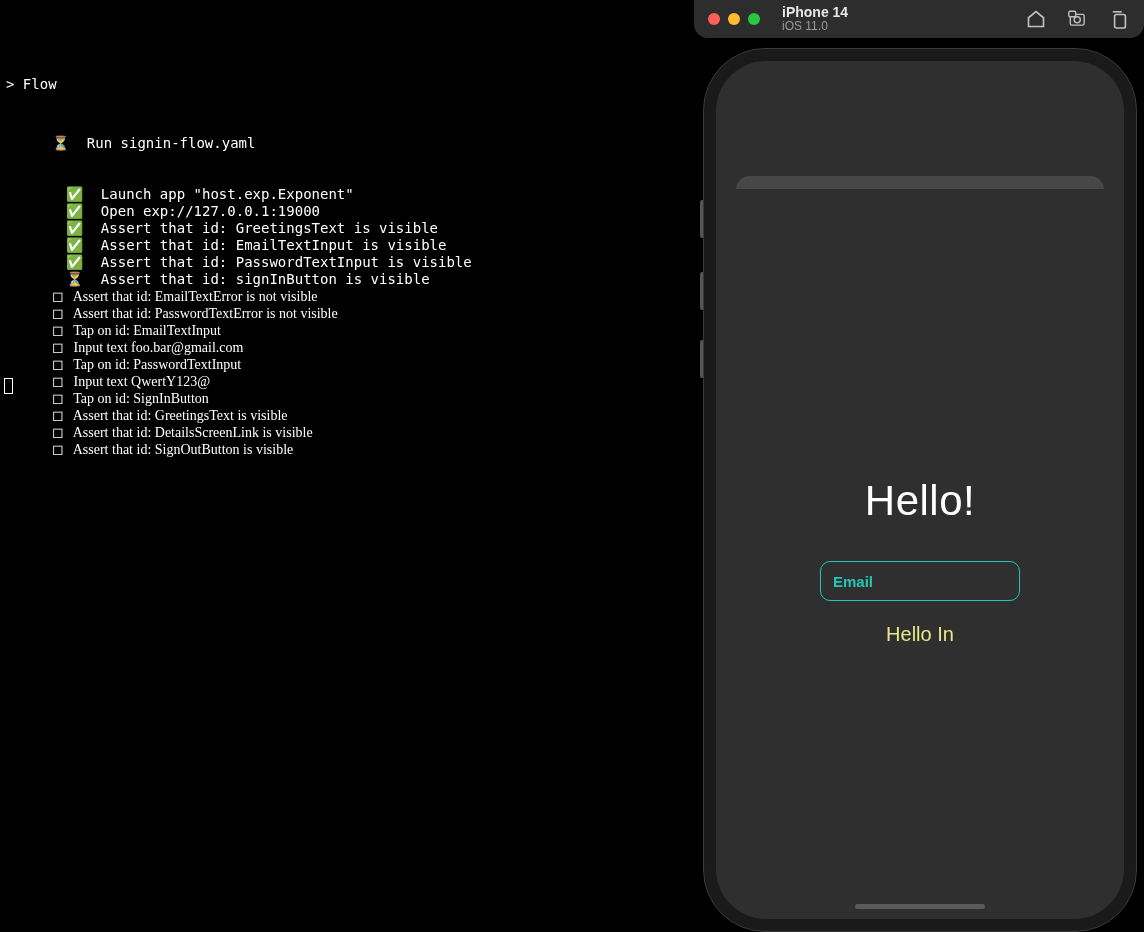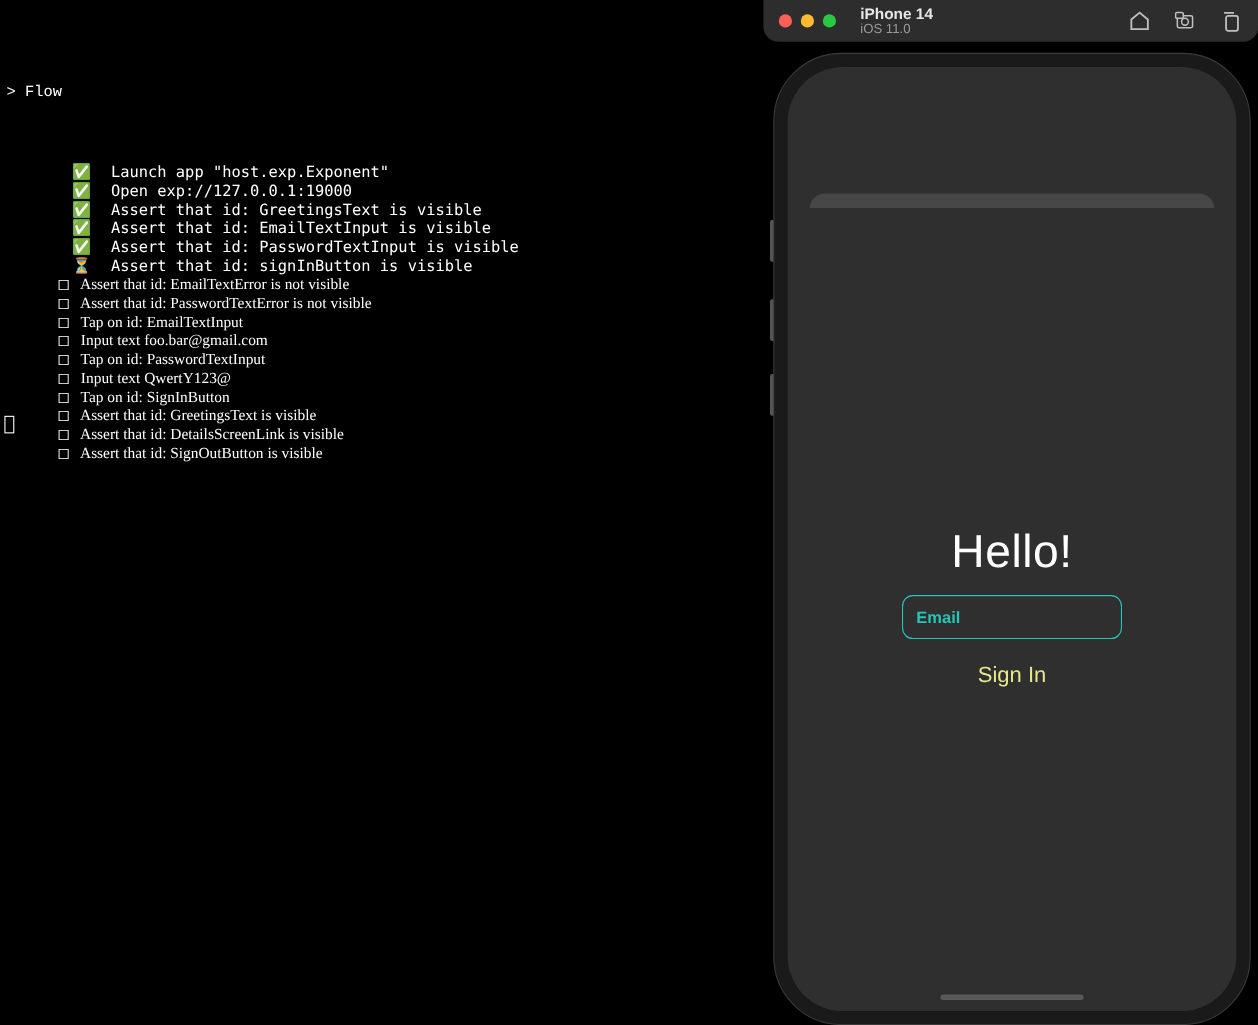--- a/index.html
+++ b/index.html
@@ -27,22 +27,21 @@
       padding: 4px 6px;
       font-size: 14px;
       line-height: 17px;
       white-space: pre;
     }
     .terminal-line {
       display: block;
     }
     .flow-header {
       margin-top: 38px;
-      margin-bottom: 22px;
-      font-family: Liberation Mono, monospace;
+      margin-bottom: 8px;
     }
     .step-icon {
       display: inline-block;
       width: 18px;
     }
     .indent-1 { padding-left: 46px; }
     .indent-2 { padding-left: 60px; }
     .indent-0 { padding-left: 46px; font-family: Liberation Serif, serif; }
     
     .cursor-block {
@@ -179,21 +178,21 @@
       font-family: -apple-system, BlinkMacSystemFont, 'Segoe UI', sans-serif;
     }
     .greeting {
       margin-top: 288px;
       font-size: 42px;
       font-weight: 400;
       color: #fff;
       letter-spacing: 0.5px;
     }
     .form {
-      margin-top: 16px;
+      margin-top: 36px;
       width: 200px;
       display: flex;
       flex-direction: column;
       gap: 24px;
     }
     .input-field {
       height: 40px;
       border: 1.5px solid #27c4b8;
       border-radius: 10px;
       display: flex;
@@ -224,20 +223,21 @@
       height: 5px;
       background: #5a5a5a;
       border-radius: 3px;
     }
   </style>
 </head>
 <body>
 
 <div class="terminal">
   <div class="terminal-line flow-header">&gt; Flow</div>
+  <div class="terminal-line indent-1"><span class="step-icon">⏳</span>  <span>Run signin-flow.yaml</span></div>
   <div id="steps-container"><div class="terminal-line indent-2"><span class="step-icon">✅</span>  <span>Launch app "host.exp.Exponent"</span></div><div class="terminal-line indent-2"><span class="step-icon">✅</span>  <span>Open exp://127.0.0.1:19000</span></div><div class="terminal-line indent-2"><span class="step-icon">✅</span>  <span>Assert that id: GreetingsText is visible</span></div><div class="terminal-line indent-2"><span class="step-icon">✅</span>  <span>Assert that id: EmailTextInput is visible</span></div><div class="terminal-line indent-2"><span class="step-icon">✅</span>  <span>Assert that id: PasswordTextInput is visible</span></div><div class="terminal-line indent-2"><span class="step-icon">⏳</span>  <span>Assert that id: signInButton is visible</span></div><div class="terminal-line indent-0"><span class="step-icon">◻</span> <span>Assert that id: EmailTextError is not visible</span></div><div class="terminal-line indent-0"><span class="step-icon">◻</span> <span>Assert that id: PasswordTextError is not visible</span></div><div class="terminal-line indent-0"><span class="step-icon">◻</span> <span>Tap on id: EmailTextInput</span></div><div class="terminal-line indent-0"><span class="step-icon">◻</span> <span>Input text foo.bar@gmail.com</span></div><div class="terminal-line indent-0"><span class="step-icon">◻</span> <span>Tap on id: PasswordTextInput</span></div><div class="terminal-line indent-0"><span class="step-icon">◻</span> <span>Input text QwertY123@</span></div><div class="terminal-line indent-0"><span class="step-icon">◻</span> <span>Tap on id: SignInButton</span></div><div class="terminal-line indent-0"><span class="step-icon">◻</span> <span>Assert that id: GreetingsText is visible</span></div><div class="terminal-line indent-0"><span class="step-icon">◻</span> <span>Assert that id: DetailsScreenLink is visible</span></div><div class="terminal-line indent-0"><span class="step-icon">◻</span> <span>Assert that id: SignOutButton is visible</span></div></div>
 </div>
 <div class="cursor-block"></div>
 
 <div class="side-tab st1"></div>
 <div class="side-tab st2"></div>
 <div class="side-tab st3"></div>
 
 <div class="sim-window">
   <div class="sim-titlebar">
@@ -277,18 +277,18 @@
   <div class="phone-screen">
     <div class="screen-bg-card"></div>
     <div class="screen-main-card">
       <div class="app-content">
         <div class="greeting">Hello!</div>
         <div class="form">
           <div class="input-field">
             <span class="input-label">Email</span>
           </div>
         </div>
-        <button class="signin-btn">Sign In</button>
+        <button class="signin-btn">Hello In</button>
       </div>
     </div>
     <div class="home-indicator"></div>
   </div>
 </div>
 
 </body></html>

